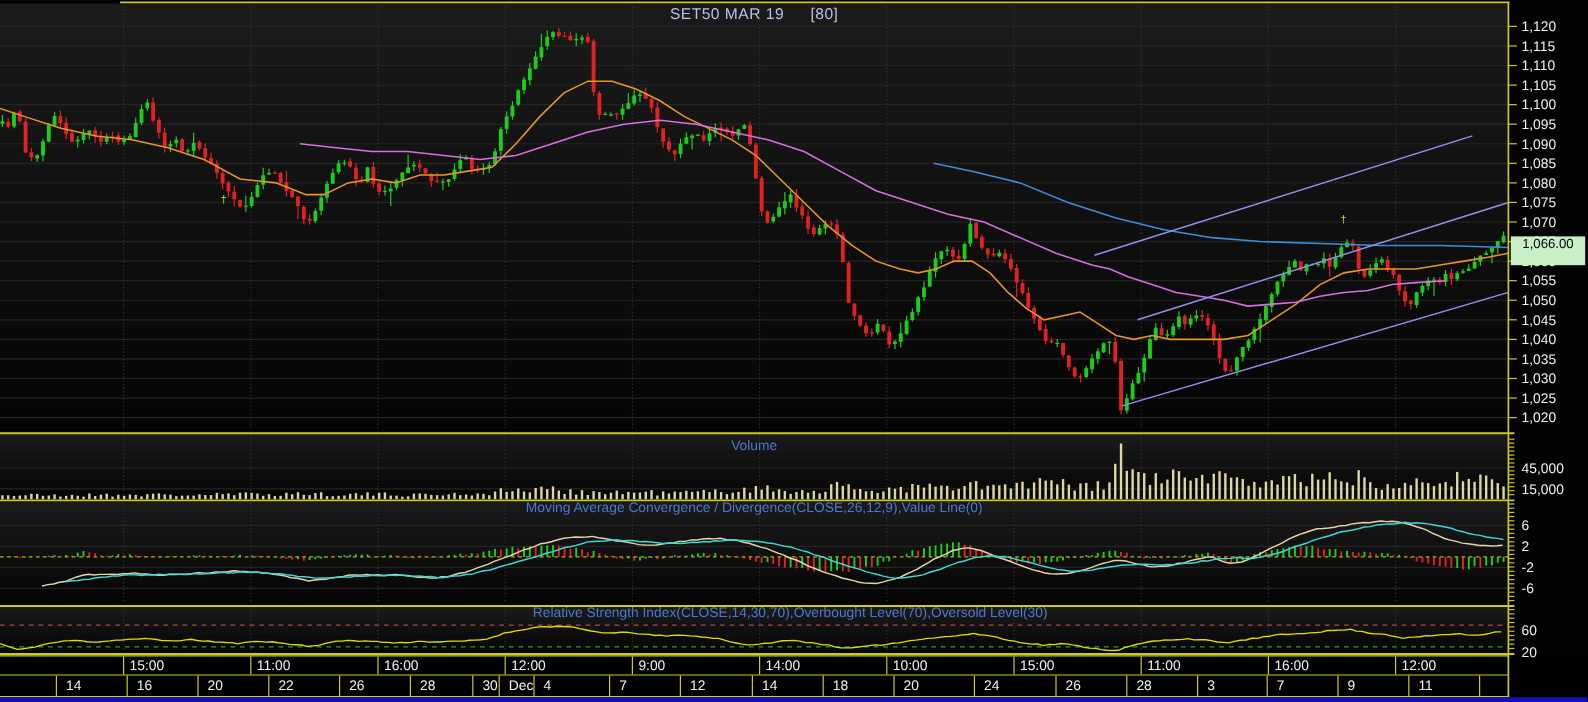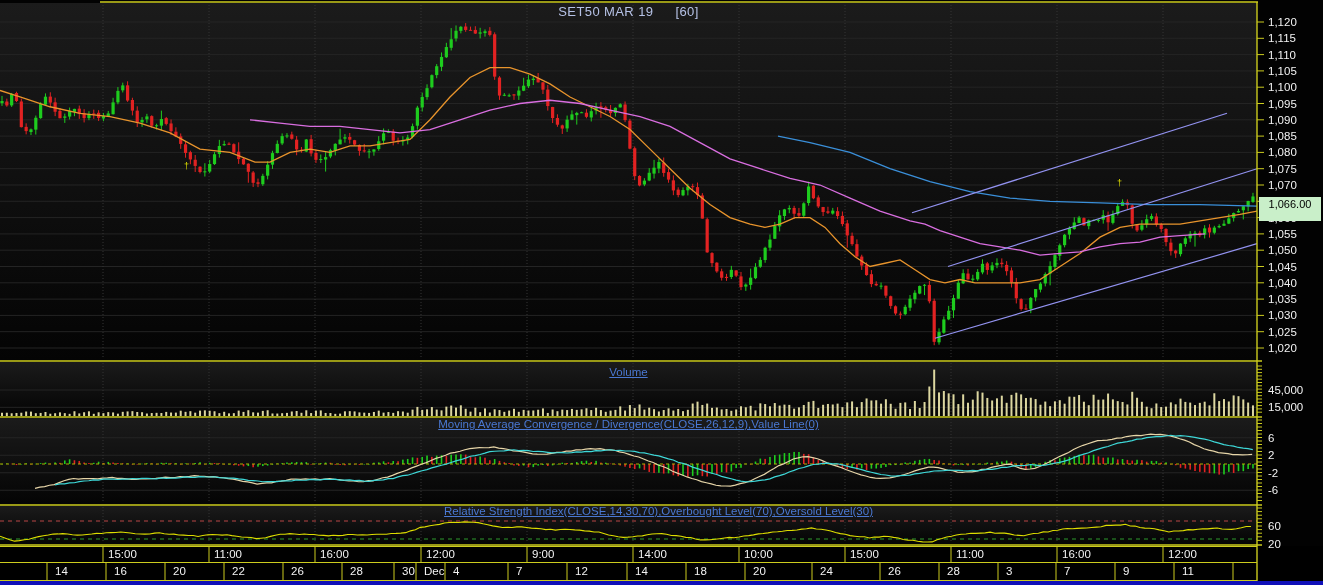--- a/index.html
+++ b/index.html
@@ -3,21 +3,21 @@
 <meta charset="utf-8">
 <style>
   html,body{margin:0;padding:0;background:#000;}
   .stage{position:relative;width:1323px;height:585px;background:#020202;overflow:hidden;
          font-family:"Liberation Sans",sans-serif;padding-left:15px;}
   .stage svg{position:absolute;left:0;top:0;}
   .chart-title{position:absolute;top:4px;left:0;width:1257px;text-align:center;
                font-size:13px;letter-spacing:.4px;color:#b6c2e6;}
   .chart-title .iv{margin-left:22px;}
   .panel-title{position:absolute;left:0;width:1257px;text-align:center;
-               font-size:11.5px;color:#4a78d2;white-space:nowrap;text-decoration:underline;}
+               font-size:11.5px;color:#4a78d2;white-space:nowrap;}
   .pt-vol{top:366px;}
   .pt-macd{top:418px;}
   .pt-rsi{top:505px;margin-left:30px;}
   .price-tag{position:absolute;left:1259px;top:197px;width:62px;height:24px;
              background:#c9efc9;color:#000;font-size:11px;line-height:14px;
              text-align:center;}
 </style>
 </head>
 <body>
 
@@ -1363,21 +1363,21 @@
       <g>
         <rect x="0" y="581" width="1323" height="4" fill="#1010b8"></rect>
       </g>
       <g>
         <text x="1117" y="186" fill="#dede00" font-size="9" font-family="&quot;Liberation Sans&quot;,sans-serif">†</text>
         <text x="184" y="169" fill="#dede00" font-size="9" font-family="&quot;Liberation Sans&quot;,sans-serif">†</text>
       </g>
     </svg>
 
   <div class="chart-title">
-    <span>SET50 MAR 19</span><span class="iv">[60]</span>
+    <span>SET50 MAR 19</span><span class="iv">[80]</span>
   </div>
 
   <div class="panel-title pt-vol">Volume</div>
   <div class="panel-title pt-macd">Moving Average Convergence / Divergence(CLOSE,26,12,9),Value Line(0)</div>
   <div class="panel-title pt-rsi">Relative Strength Index(CLOSE,14,30,70),Overbought Level(70),Oversold Level(30)</div>
 
   <div class="price-tag">1,066.00</div>
 </div>
 
 </body></html>

